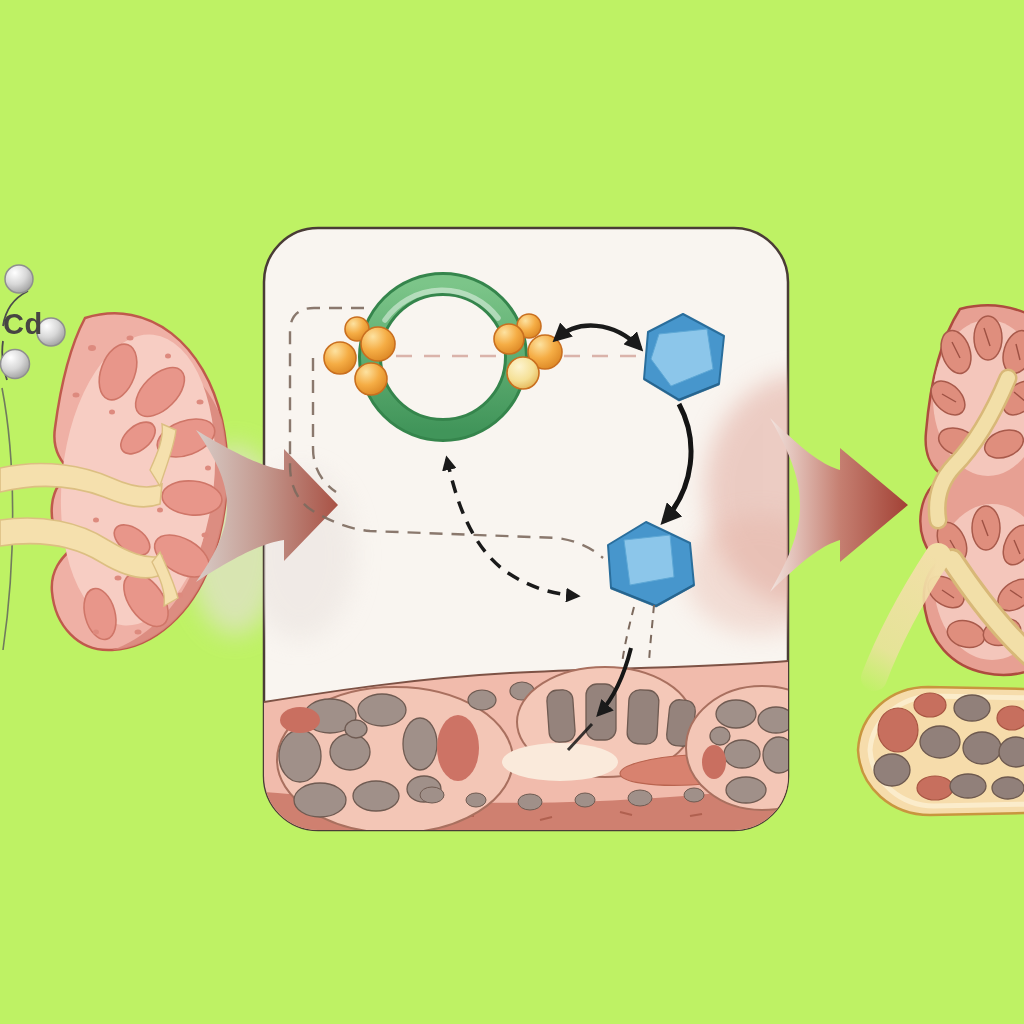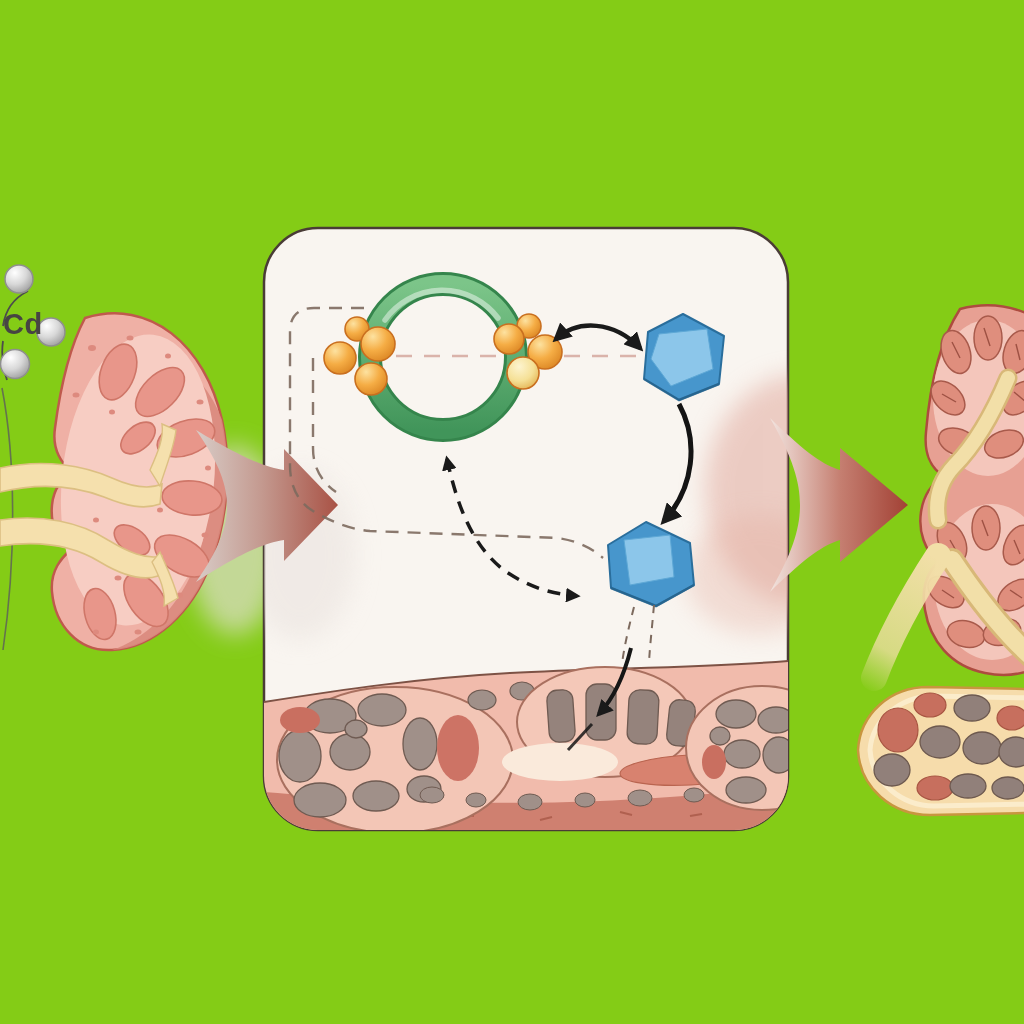--- a/index.html
+++ b/index.html
@@ -1,18 +1,18 @@
 <!DOCTYPE html>
 <html><head>
 <meta charset="utf-8">
 <style>
   html,body{margin:0;padding:0;background:#ffffff;}
   .canvas{
     position:relative;width:1024px;height:1024px;overflow:hidden;
-    background:#84cc16;font-family:"Liberation Sans", sans-serif;
+    background:#bef264;font-family:"Liberation Sans", sans-serif;
   }
   svg{display:block;}
   text.cd{
     font-family:"Liberation Sans", sans-serif;
     font-size:29px;font-weight:600;fill:#474443;letter-spacing:0.5px;
   }
 </style>
 </head>
 <body>
 

